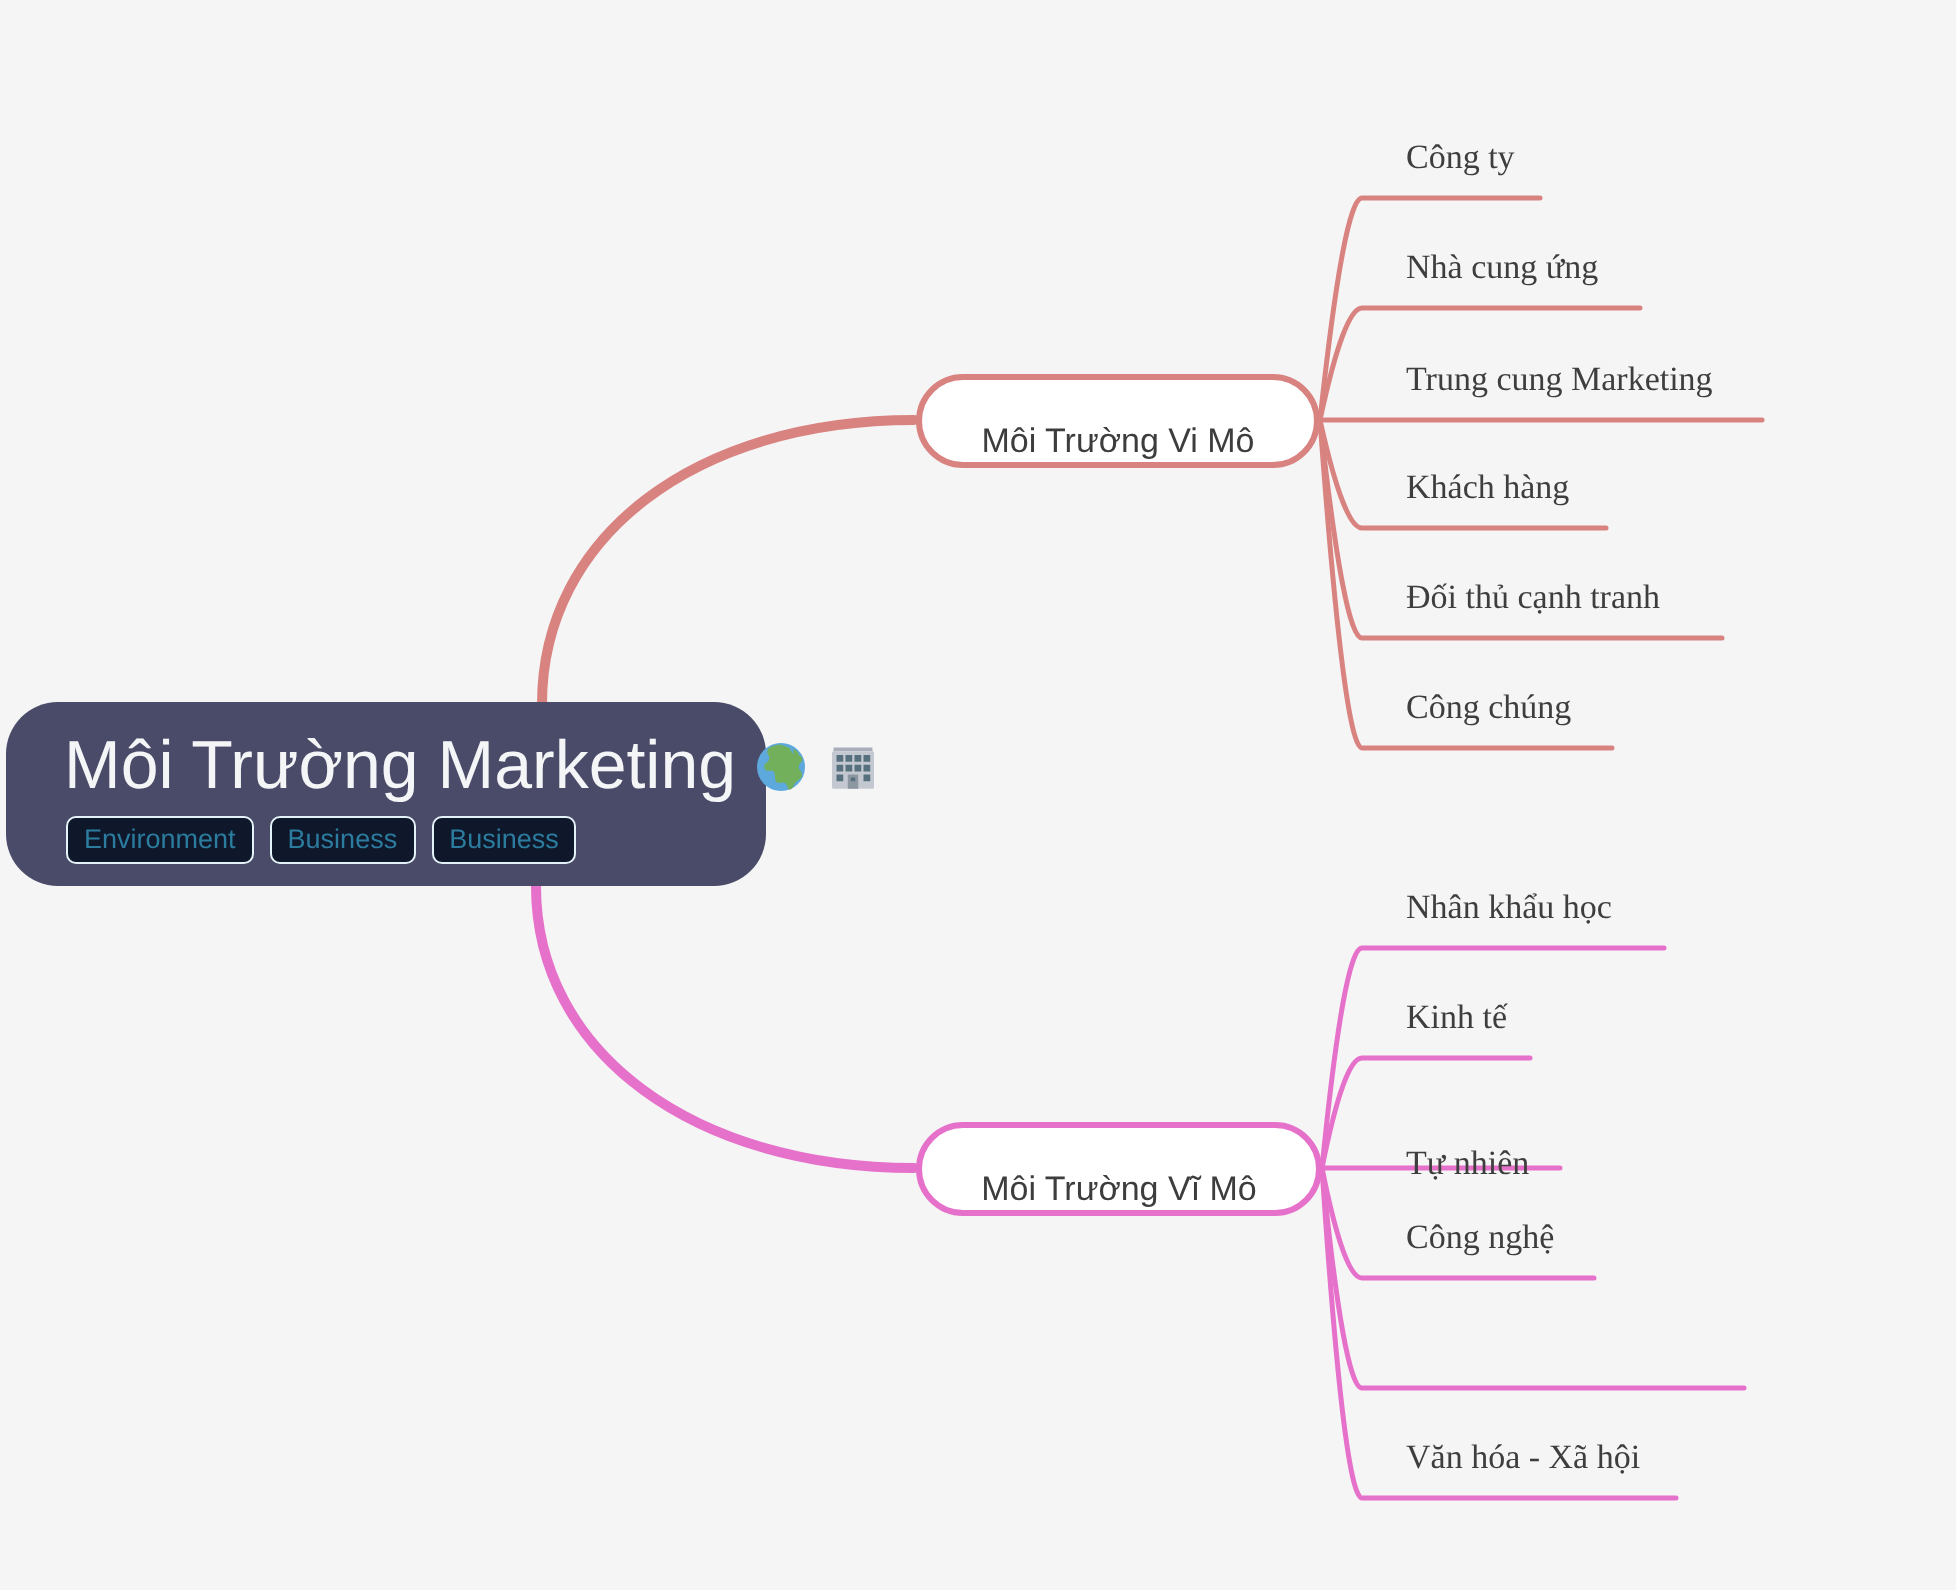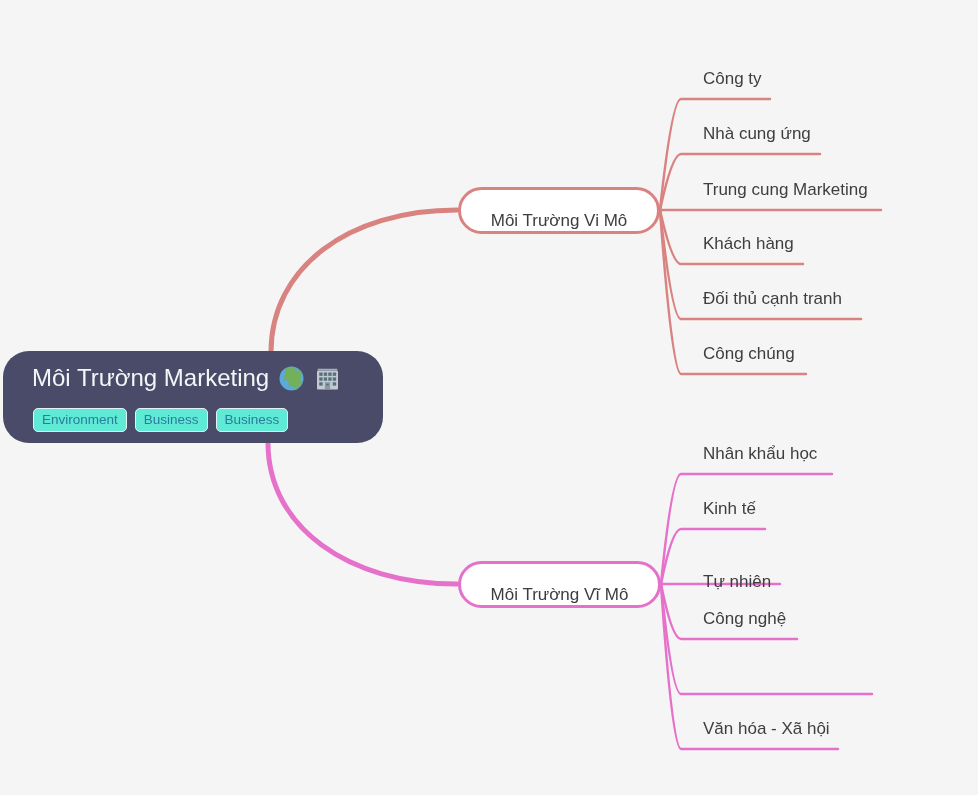--- a/index.html
+++ b/index.html
@@ -31,32 +31,32 @@
     border-radius: 26px;
     box-sizing: border-box;
   }
   .root-title-row {
     position: absolute;
     left: 29px; top: 13px;
     display: flex;
     align-items: center;
     gap: 9px;
     color: #f4f5f7;
-    font-size: 24px;
+    font-size: 34px;
     white-space: nowrap;
   }
   .icon { display: inline-flex; align-items: center; }
   .tags {
     position: absolute;
     left: 30px; top: 57px;
     display: flex;
     gap: 8px;
   }
   .tag {
-    background: #5eead4;
+    background: #0f172a;
     color: #2b7c9e;
     border: 1px solid #e3f1f9;
     border-radius: 5px;
     padding: 2px 8px 3px 8px;
     font-size: 13.5px;
     line-height: 17px;
     white-space: nowrap;
   }
   .pill {
     position: absolute;
@@ -74,20 +74,21 @@
   .pill-b1 { left: 458px; top: 187px; width: 202px; border: 3px solid #d98381; }
   .pill-b2 { left: 458px; top: 561px; width: 203px; border: 3px solid #e671ca; }
   .child {
     position: absolute;
     left: 703px;
     height: 26px;
     line-height: 26px;
     font-size: 17px;
     color: #3e3e3e;
     white-space: nowrap;
+    font-family: Liberation Serif, serif;
   }
 </style>
 </head>
 <body>
 
 <div class="canvas">
 
   <svg class="lines" viewBox="0 0 978 795">
 
     <path class="trunk" d="M271,352 C271,268 348,210 457,210" stroke="#d98381"></path>

